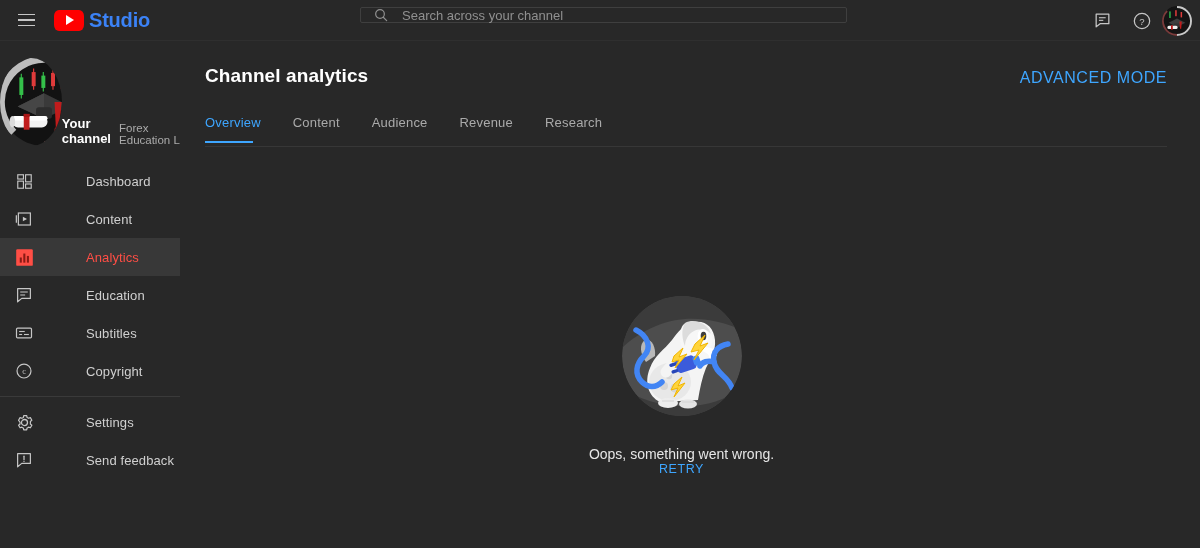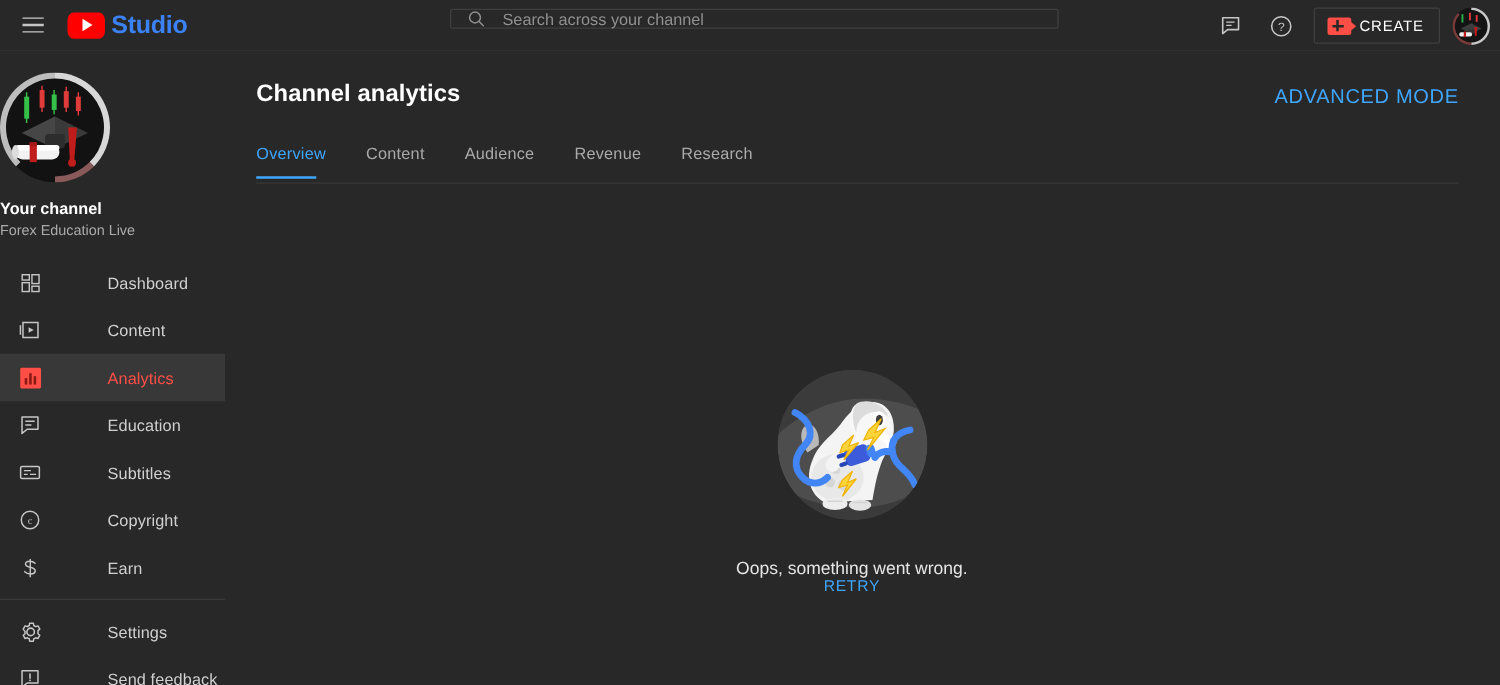--- a/index.html
+++ b/index.html
@@ -100,22 +100,22 @@
   }
 
   
   .sidebar {
     position: absolute; left: 0; top: 41px;
     width: 196px; height: 507px;
     background: #282828;
     border-right: 1px solid #2f2f2f;
   }
   .channel-card {
-    padding-top: 17px; display: flex; flex-direction: column;
-    align-items: flex-start;
+    padding-top: 17px; display: flex; flex-direction: row;
+    align-items: flex-end;
   }
   .avatar-lg {
     width: 88px; height: 88px; border-radius: 50%; overflow: hidden;
     cursor: pointer;
   }
   .chan-title {
     margin-top: 13px; font-size: 13px; font-weight: bold; color: #fff;
   }
   .chan-sub {
     margin-top: 5px; font-size: 11.5px; color: #aaa;
@@ -237,26 +237,20 @@
       </svg>
     </div>
 
     <div class="icon-btn">
       <svg width="20" height="20" viewBox="0 0 24 24">
         <circle cx="12" cy="12" r="9.2" fill="none" stroke="#c6c6c6" stroke-width="1.5"></circle>
         <text x="12" y="16.4" font-size="11.5" fill="#c6c6c6" text-anchor="middle" font-family="Liberation Sans, sans-serif">?</text>
       </svg>
     </div>
 
-    <div class="create-btn">
-      <div class="cam-icon">
-        <div class="cam-tail"></div>
-      </div>
-      <span class="create-label">CREATE</span>
-    </div>
 
     <div class="top-avatar">
       <svg width="30" height="30" viewBox="0 0 100 100">
         <circle cx="50" cy="50" r="50" fill="#141414"></circle>
         <path d="M50 2a48 48 0 0 1 0 96" fill="none" stroke="#c9c9c9" stroke-width="9"></path>
         <path d="M50 98a48 48 0 0 1 -34-82" fill="none" stroke="#7a3b3b" stroke-width="9"></path>
         <rect x="24" y="18" width="5" height="22" fill="#2bb34a"></rect>
         <rect x="44" y="14" width="5" height="20" fill="#e03b3b"></rect>
         <rect x="62" y="20" width="5" height="18" fill="#e03b3b"></rect>
         <path d="M22 56 L50 42 L78 56 L50 70 Z" fill="#3d3d3d"></path>
@@ -370,29 +364,20 @@
     <div class="navitem">
       <span class="ico">
         <svg width="18" height="18" viewBox="0 0 24 24">
           <circle cx="12" cy="12" r="9.3" fill="none" stroke="#c6c6c6" stroke-width="1.6"></circle>
           <text x="12" y="16.2" font-size="11" fill="#c6c6c6" text-anchor="middle" font-family="Liberation Serif, serif">c</text>
         </svg>
       </span>
       <span class="lbl">Copyright</span>
     </div>
 
-    <div class="navitem">
-      <span class="ico">
-        <svg width="17" height="17" viewBox="0 0 24 24">
-          <path d="M17 6.5c-1.6-1.6-4-2.3-6.2-2.3-2.6 0-4.6 1.1-4.6 3.1 0 2.2 2.4 3 5.3 3.6 3.1.7 5.7 1.5 5.7 4 0 2.3-2.3 3.6-5.3 3.6-2.6 0-5-.9-6.6-2.5" fill="none" stroke="#c6c6c6" stroke-width="1.7" stroke-linecap="round"></path>
-          <line x1="11.6" y1="1.8" x2="11.6" y2="22.2" stroke="#c6c6c6" stroke-width="1.6"></line>
-        </svg>
-      </span>
-      <span class="lbl">Earn</span>
-    </div>
 
     <div class="nav-divider"></div>
 
     <div class="navitem">
       <span class="ico">
         <svg width="19" height="19" viewBox="0 0 24 24">
           <path d="M12 8.2a3.8 3.8 0 1 0 0 7.6 3.8 3.8 0 0 0 0-7.6z" fill="none" stroke="#c6c6c6" stroke-width="1.6"></path>
           <path d="M19.4 13.9l1.9 1.5-1.9 3.3-2.3-.8a7.6 7.6 0 0 1-1.9 1.1l-.4 2.4h-3.8l-.4-2.4a7.6 7.6 0 0 1-1.9-1.1l-2.3.8-1.9-3.3 1.9-1.5a7.7 7.7 0 0 1 0-2.2L4.5 9.2l1.9-3.3 2.3.8a7.6 7.6 0 0 1 1.9-1.1l.4-2.4h3.8l.4 2.4c.7.3 1.3.7 1.9 1.1l2.3-.8 1.9 3.3-1.9 1.5a7.7 7.7 0 0 1 0 2.2z" fill="none" stroke="#c6c6c6" stroke-width="1.5" stroke-linejoin="round"></path>
         </svg>
       </span>

